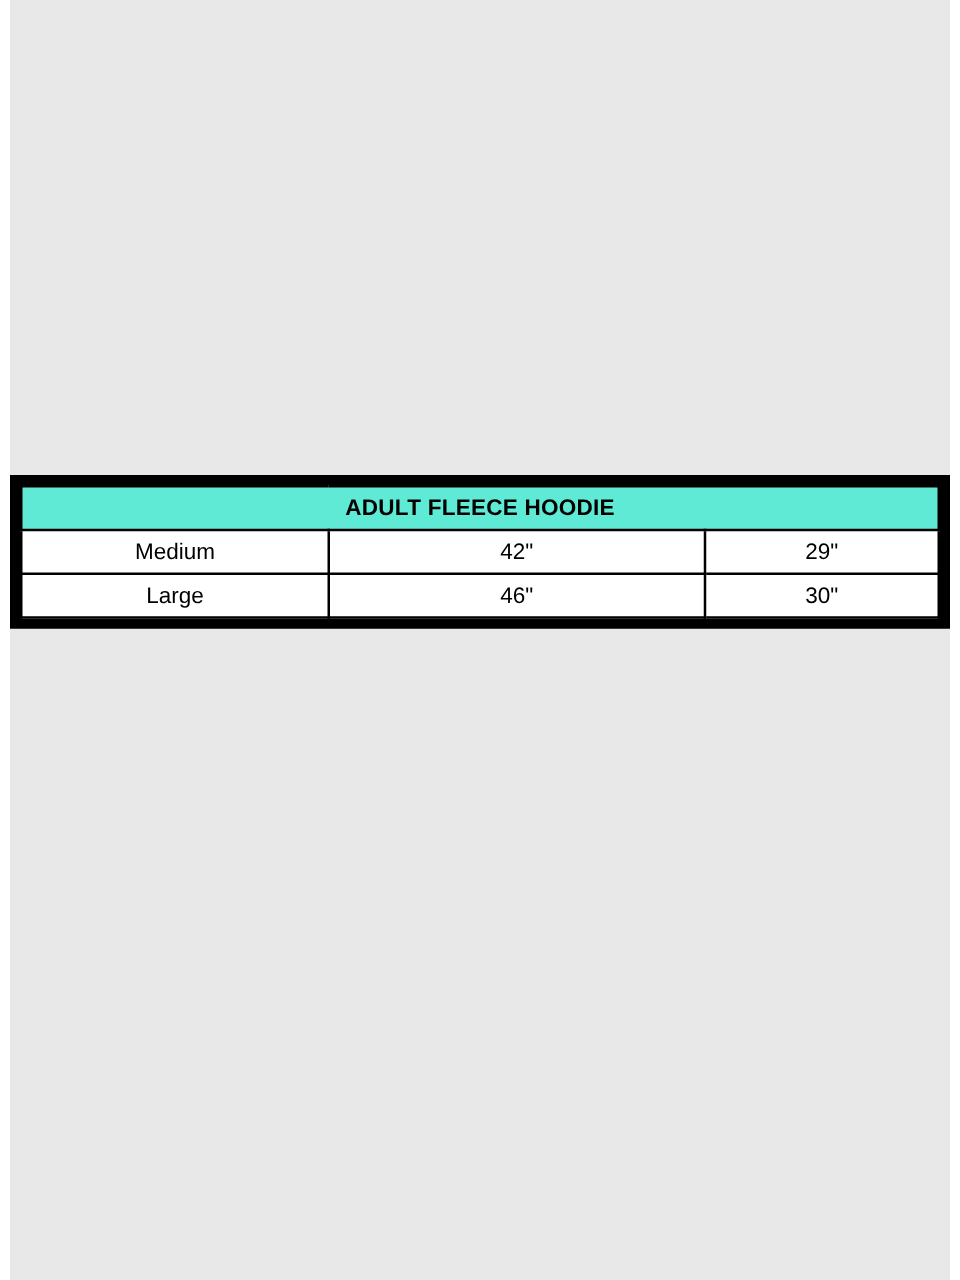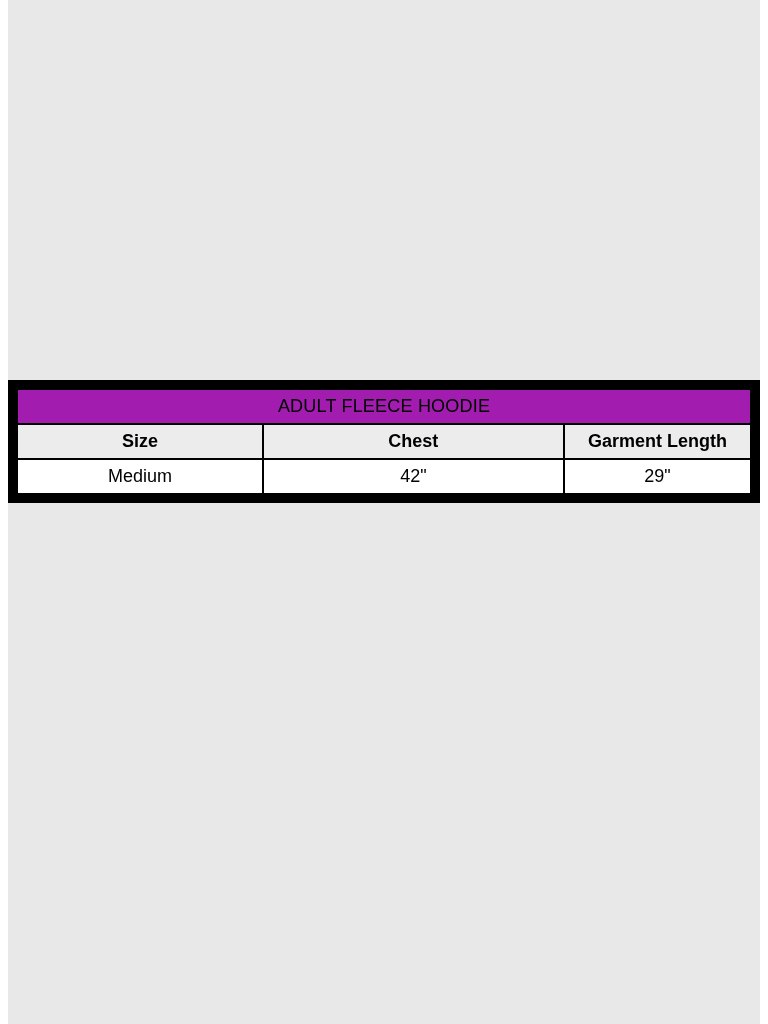--- a/index.html
+++ b/index.html
@@ -49,22 +49,22 @@
     border: 2px solid #000000;
     text-align: center;
     vertical-align: middle;
     font-size: 18px;
     color: #000000;
     padding: 6px 4px;
     font-family: "Liberation Sans", sans-serif;
   }
 
   .chart-title-cell {
-    background: #a21caf;
-    font-weight: normal;
+    background: #5eead4;
+    font-weight: bold;
     font-size: 19px;
     letter-spacing: 0.2px;
     padding: 8px 4px;
     border-bottom: 2px solid #000000;
   }
 
   .col-head {
     background: #ececec;
     font-weight: bold;
     font-size: 19px;
@@ -91,24 +91,24 @@
     <colgroup>
       <col class="c-size">
       <col class="c-chest">
       <col class="c-length">
     </colgroup>
     <tbody>
       <tr>
         <td class="chart-title-cell" colspan="3">ADULT FLEECE HOODIE</td>
       </tr>
       <tr>
-        <td class="col-head">Size</td>
-        <td class="col-head">Chest</td>
-        <td class="col-head">Garment Length</td>
-      </tr>
-      <tr>
         <td class="data-cell">Medium</td>
         <td class="data-cell">42"</td>
         <td class="data-cell">29"</td>
+      </tr>
+      <tr>
+        <td class="data-cell">Large</td>
+        <td class="data-cell">46"</td>
+        <td class="data-cell">30"</td>
       </tr>
     </tbody>
   </table>
 </div>
 
 </body></html>

